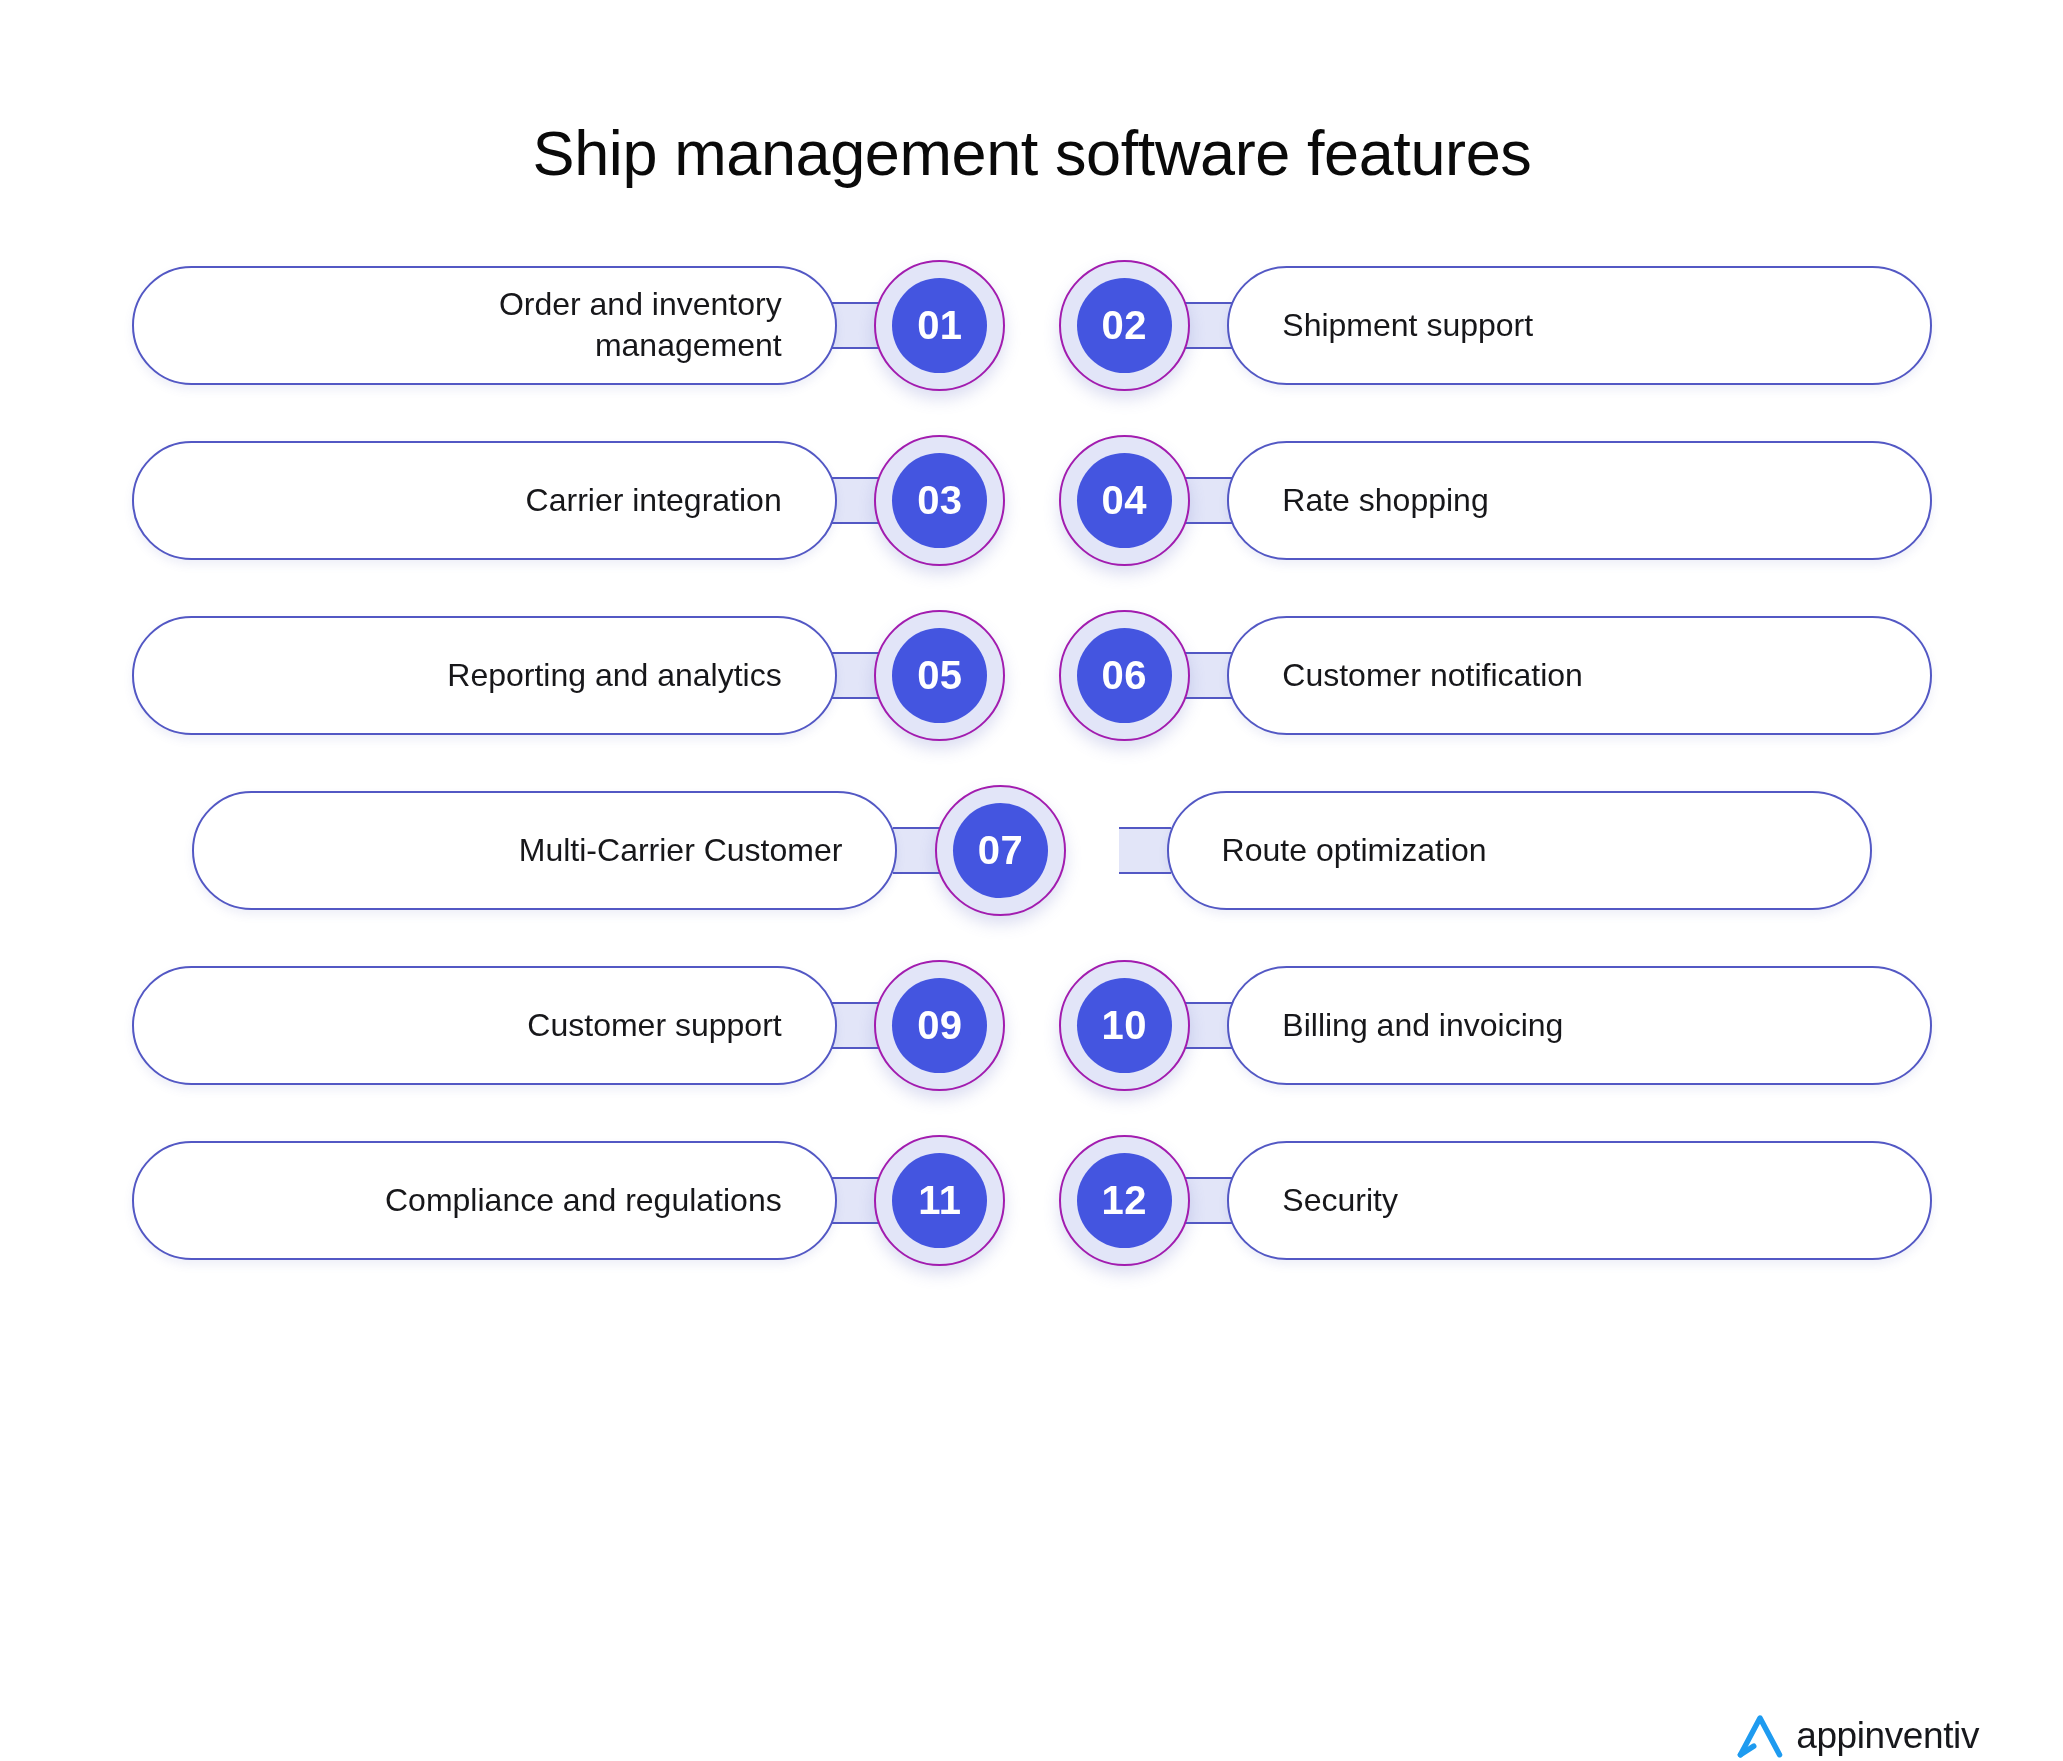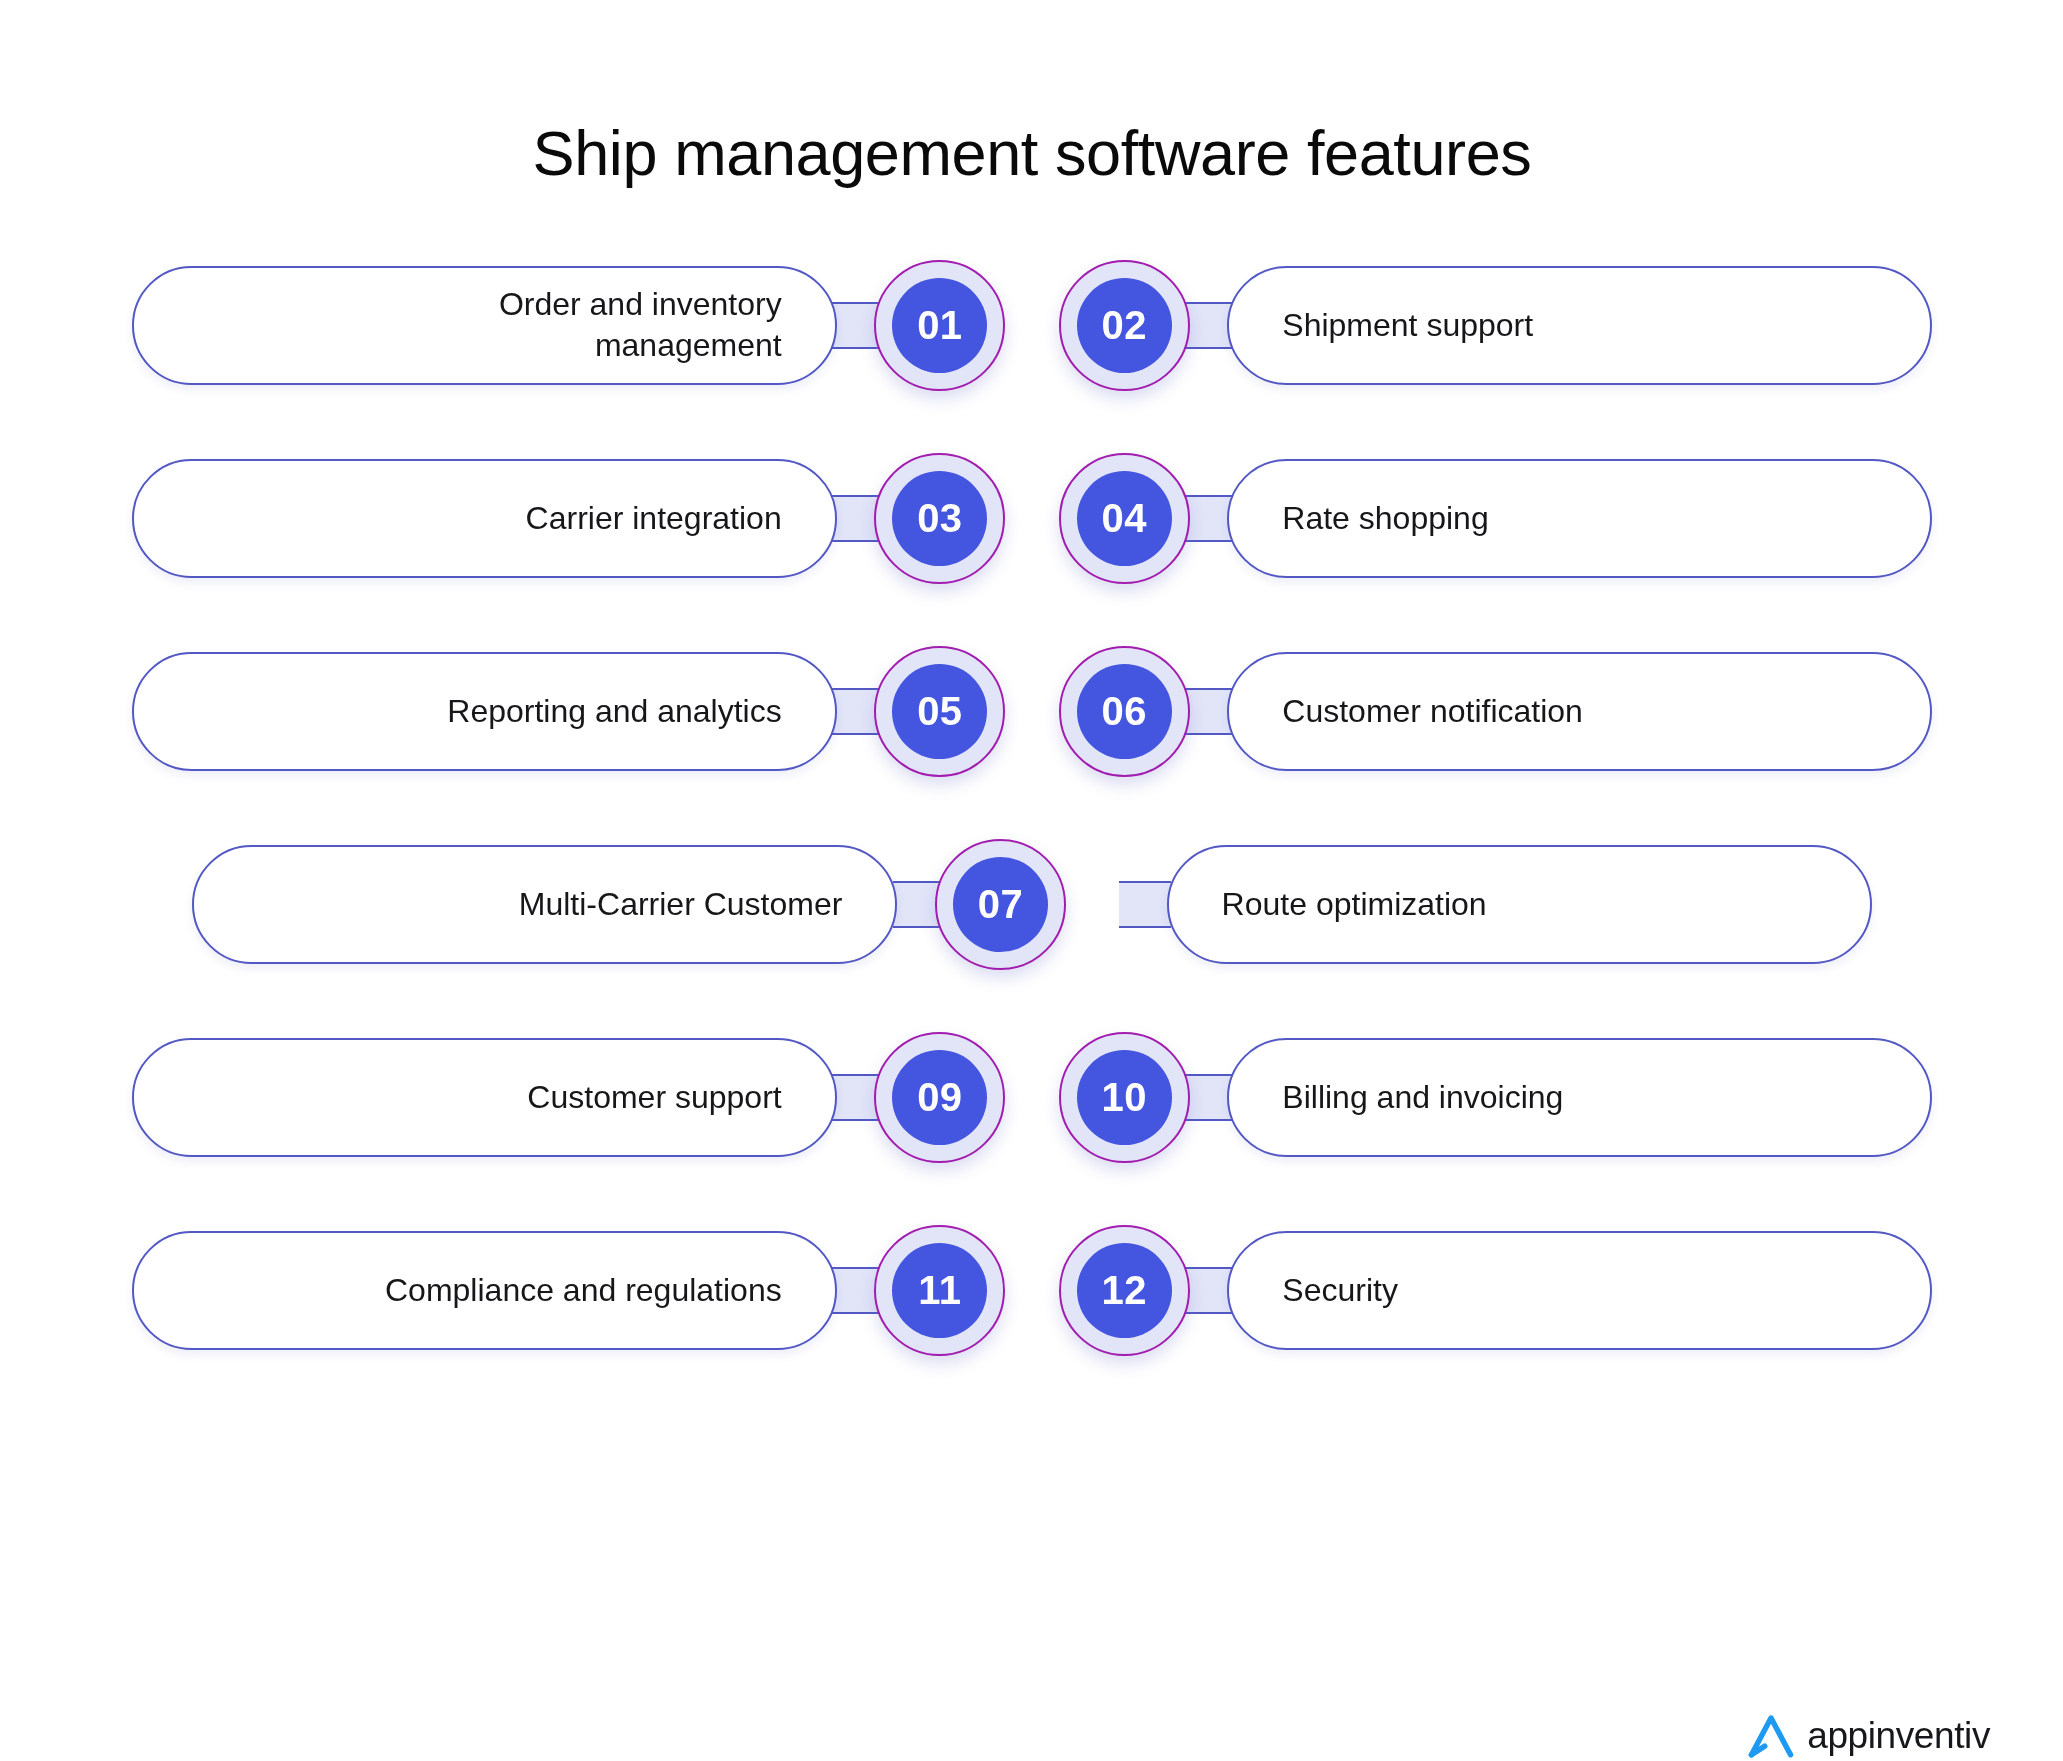--- a/index.html
+++ b/index.html
@@ -34,21 +34,21 @@
     padding-top: 77px;
     line-height: 1.1;
     font-family: "Liberation Sans", sans-serif;
   }
 
   
   .rows {
     margin-top: 71px;
     display: flex;
     flex-direction: column;
-    gap: 62px;
+    gap: 44px;
   }
 
   .row {
     display: flex;
     flex-direction: row;
     align-items: center;
     justify-content: center;
     height: 131px;
     position: relative;
   }
@@ -139,21 +139,21 @@
     color: #ffffff;
     font-size: 40px;
     font-weight: 700;
     letter-spacing: 0.4px;
     font-family: "Liberation Sans", sans-serif;
   }
 
   
   .logo {
     position: absolute;
-    right: 74px;
+    right: 85px;
     bottom: 42px;
     display: flex;
     align-items: center;
     gap: 11px;
     justify-content: space-between;
   }
   .logo-mark {
     width: 50px;
     height: 50px;
     display: block;

